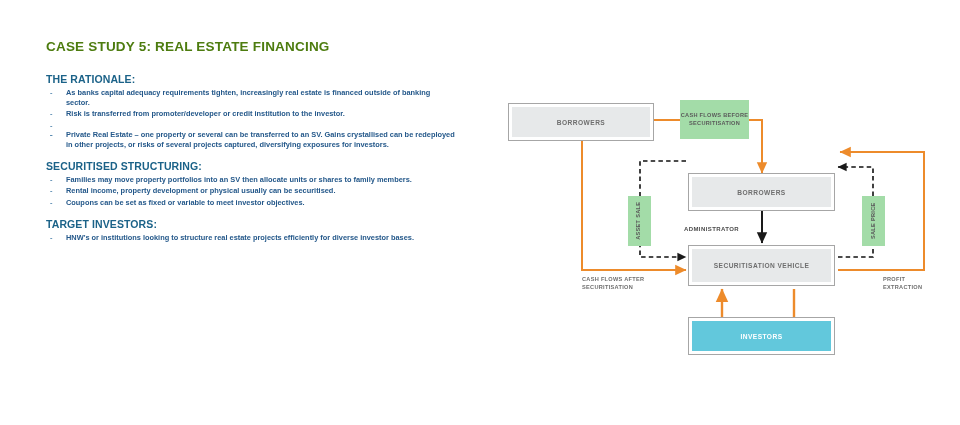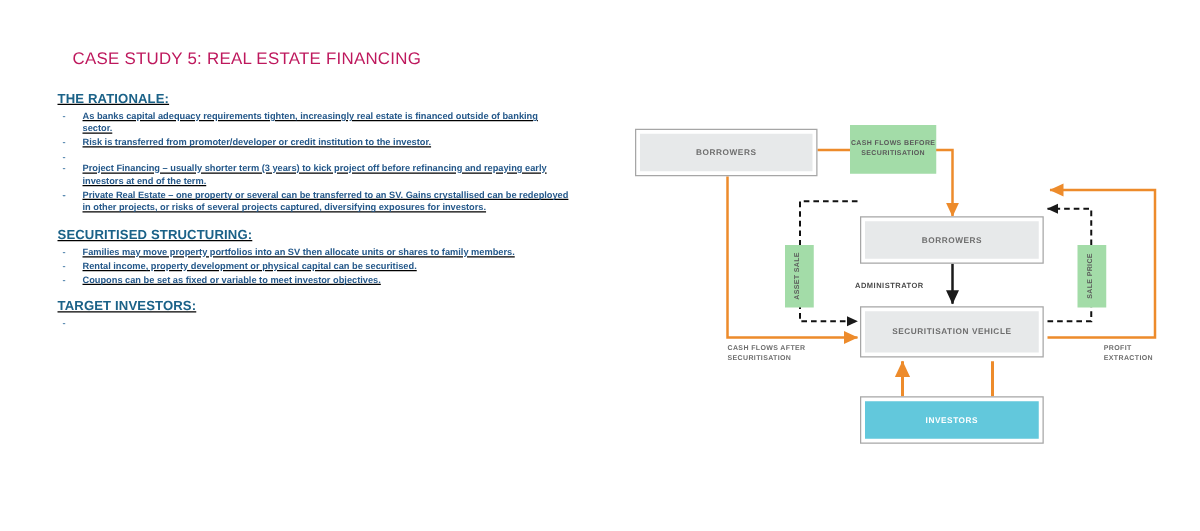--- a/index.html
+++ b/index.html
@@ -18,31 +18,30 @@
 
   
   .text-col {
     position: absolute;
     left: 46px;
     top: 40px;
     width: 410px;
   }
 
   .slide-title {
-    color: #be185d;
+    color: #4d7c0f;
     font-size: 13.5px;
-    font-weight: normal;
+    font-weight: bold;
     letter-spacing: .2px;
-    margin: 0 0 18px 12px;
+    margin: 0 0 18px 0;
     line-height: 1.1;
   }
 
   .section {
     margin-bottom: 10px;
-    text-decoration: underline;
   }
   .section-heading {
     color: #1B6288;
     font-size: 10.5px;
     font-weight: bold;
     letter-spacing: .1px;
     margin: 0 0 2px 0;
     line-height: 1.25;
   }
 
@@ -162,39 +161,39 @@
     <h2 class="section-heading">THE RATIONALE:</h2>
     <ul class="bullets">
       <li><span class="dash">-</span><span>As banks capital adequacy requirements tighten, increasingly real estate is financed outside of banking sector.</span></li>
       <li><span class="dash">-</span><span>Risk is transferred from promoter/developer or credit institution to the investor.</span></li>
       <li><span class="dash">-</span></li>
     </ul>
   </div>
 
   <div class="section">
     <ul class="bullets">
-      <li><span class="dash">-</span><span>Project Financing – usually shorter term (3 years) to kick project off before refinancing and repaying early investors at end of the term.</span></li>
+      <li><span class="dash">-</span></li>
       <li><span class="dash">-</span></li>
       <li><span class="dash">-</span><span>Private Real Estate – one property or several can be transferred to an SV. Gains crystallised can be redeployed in other projects, or risks of several projects captured, diversifying exposures for investors.</span></li>
     </ul>
   </div>
 
   <div class="section">
     <h2 class="section-heading">SECURITISED STRUCTURING:</h2>
     <ul class="bullets">
       <li><span class="dash">-</span><span>Families may move property portfolios into an SV then allocate units or shares to family members.</span></li>
-      <li><span class="dash">-</span><span>Rental income, property development or physical capital can be securitised.</span></li>
+      <li><span class="dash">-</span><span>Rental income, property development or physical usually can be securitised.</span></li>
       <li><span class="dash">-</span><span>Coupons can be set as fixed or variable to meet investor objectives.</span></li>
     </ul>
   </div>
 
   <div class="section">
     <h2 class="section-heading">TARGET INVESTORS:</h2>
     <ul class="bullets">
-      <li><span class="dash">-</span></li>
+      <li><span class="dash">-</span><span>HNW's or institutions looking to structure real estate projects efficiently for diverse investor bases.</span></li>
     </ul>
   </div>
 
 </div>
 
 <div class="diagram">
 
   <svg width="460" height="285" viewBox="0 0 460 285">
     <defs>
       <marker id="arrO" markerWidth="7" markerHeight="7" refX="5.4" refY="3" orient="auto">

